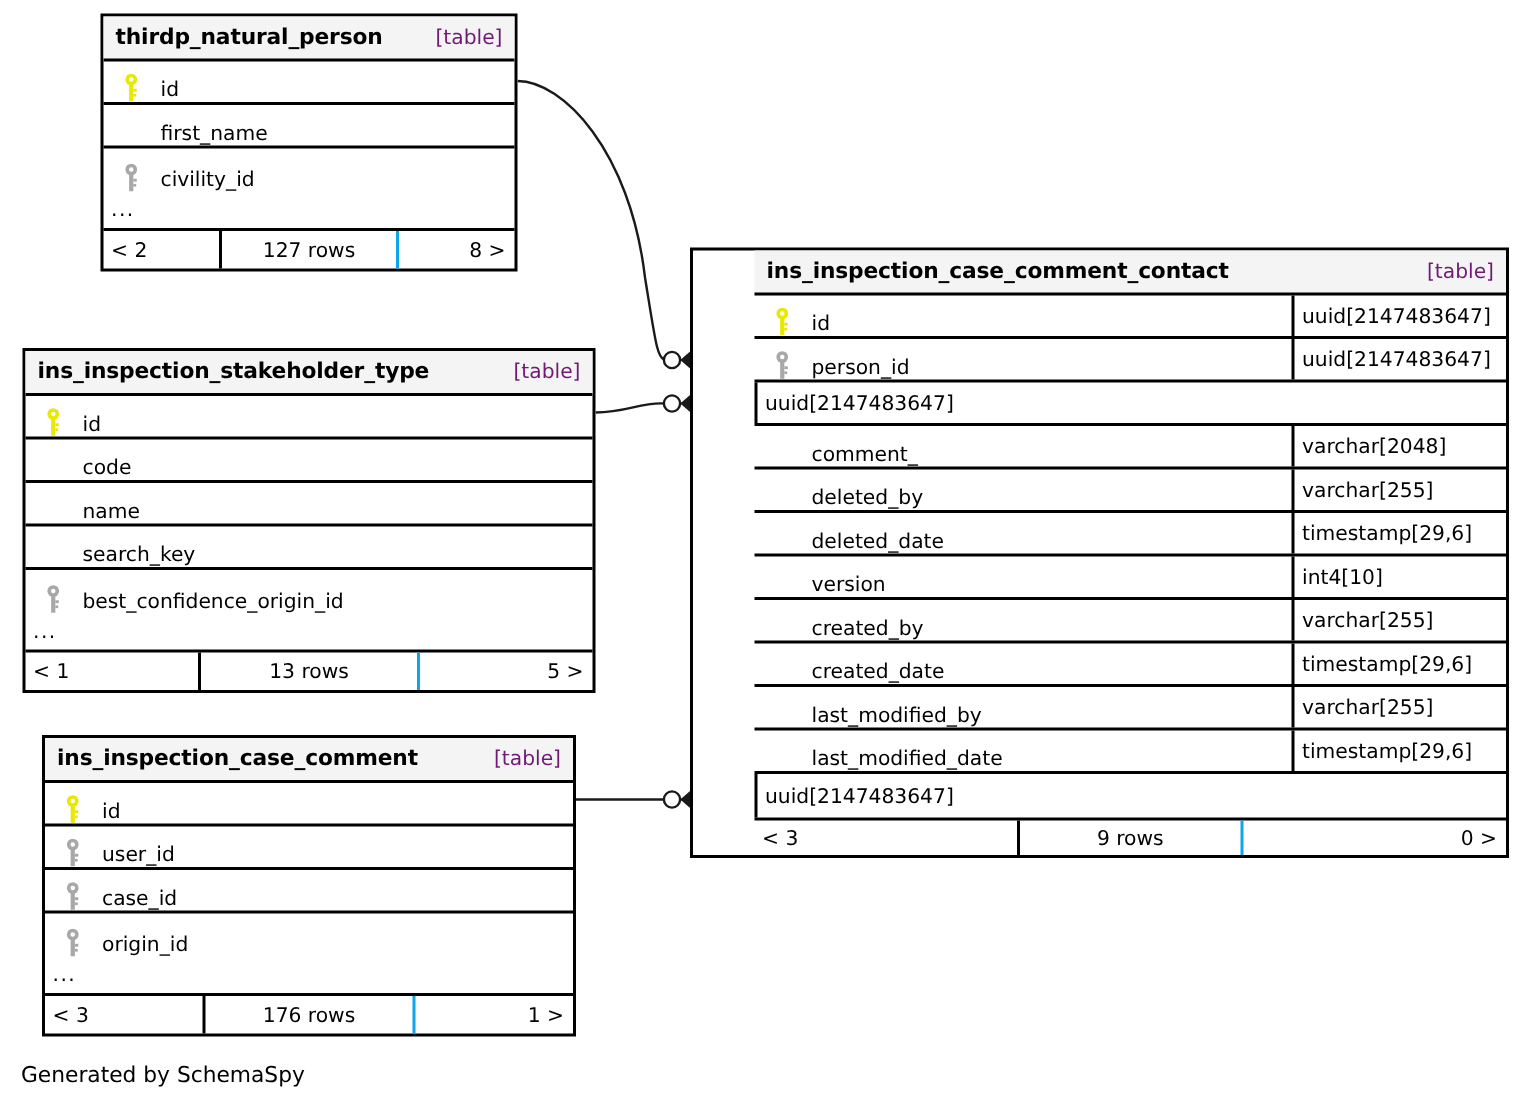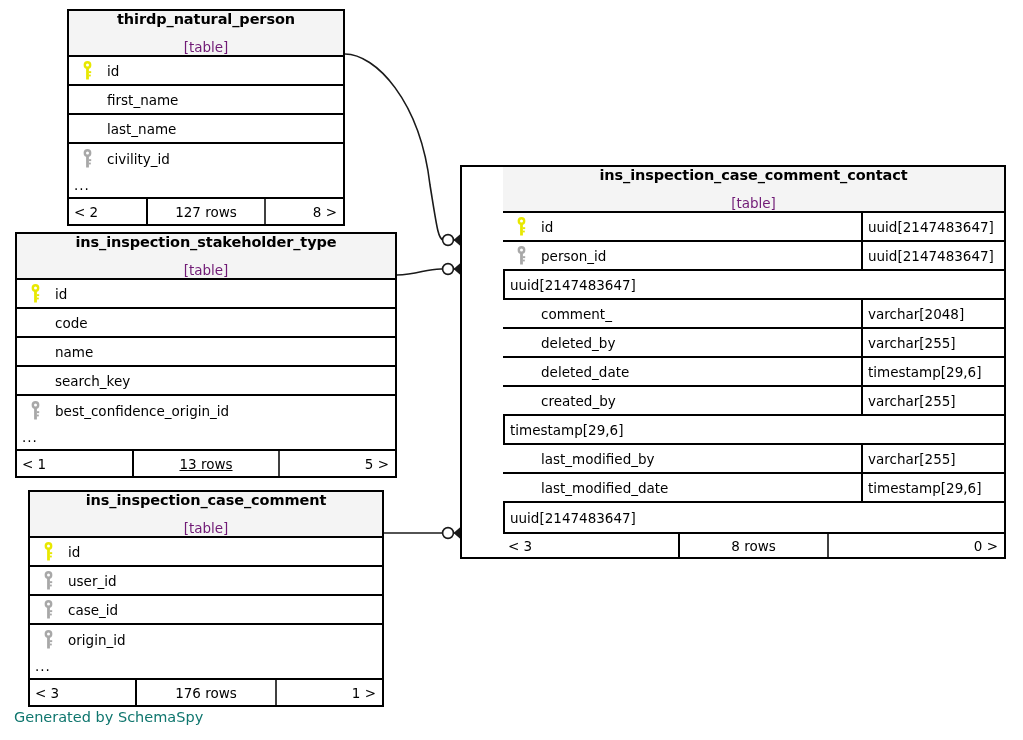--- a/index.html
+++ b/index.html
@@ -23,22 +23,21 @@
     background: #ffffff;
   }
   .tbl-head {
     display: flex;
     align-items: center;
     justify-content: space-between;
     background: #f4f4f4;
     border-bottom: 2px solid #000000;
     box-sizing: border-box;
     padding: 0 8px;
-    height: 46px;
-    flex-direction: column;
+    height: 30px;
   }
   .tbl-name {
     font-weight: bold;
     font-size: 14.5px;
     color: #000000;
     letter-spacing: -0.1px;
     white-space: nowrap;
   }
   .tbl-kind {
     font-size: 13.5px;
@@ -52,21 +51,21 @@
     align-items: stretch;
     border-bottom: 2px solid #000000;
     box-sizing: border-box;
     height: 29px;
   }
   .col-row:last-of-type { border-bottom: none; }
 
   .col-main {
     flex: 1 1 auto;
     display: flex;
-    align-items: center;
+    align-items: flex-end;
     box-sizing: border-box;
     padding-left: 8px;
     min-width: 0;
     overflow: hidden;
   }
   .col-key {
     width: 20px;
     flex: 0 0 20px;
     display: flex;
     align-items: center;
@@ -112,42 +111,42 @@
   }
   .foot-cell {
     display: flex;
     align-items: center;
     box-sizing: border-box;
     font-size: 13.5px;
     color: #000000;
     white-space: nowrap;
   }
   .foot-left   { justify-content: flex-start; padding-left: 5px; }
-  .foot-center { justify-content: center; border-left: 2px solid #000000; border-right: 2px solid #404040; }
+  .foot-center { justify-content: center; border-left: 2px solid #000000; border-right: 2px solid #0ea5e9; }
   .foot-right  { justify-content: flex-end; padding-right: 6px; }
 
   
   .key-ico { display: block; }
 
   
   #edges {
     position: absolute;
     left: 0; top: 0;
     width: 1023px;
     height: 740px;
     pointer-events: none;
   }
 
   
   .gen-caption {
     position: absolute;
     left: 14px;
     top: 709px;
     font-size: 14.5px;
-    color: #0f766e;
+    color: #000000;
     white-space: nowrap;
   }
 </style>
 </head>
 <body>
 
 <svg id="edges" viewBox="0 0 1023 740" xmlns="http://www.w3.org/2000/svg">
 
   <path d="M 345,54 C 375,54 420,100 430,185 C 437,228 438,238 443,240" fill="none" stroke="#1a1a1a" stroke-width="1.6"></path>
 
@@ -193,26 +192,20 @@
         </div>
       </div>
       <div class="col-row">
         <div class="col-main">
           <span class="col-key"></span>
           <span class="col-label">first_name</span>
         </div>
       </div>
       <div class="col-row">
         <div class="col-main">
-          <span class="col-key"></span>
-          <span class="col-label">last_name</span>
-        </div>
-      </div>
-      <div class="col-row">
-        <div class="col-main">
           <span class="col-key">
             <svg class="key-ico" width="11" height="19" viewBox="0 0 11 19" xmlns="http://www.w3.org/2000/svg">
               <circle cx="5.5" cy="4" r="3.9" fill="#a8a8a8"></circle>
               <circle cx="5.5" cy="4" r="1.5" fill="#ffffff"></circle>
               <rect x="4.1" y="6.2" width="2.8" height="12.3" fill="#a8a8a8"></rect>
               <rect x="6.9" y="10.2" width="2.3" height="1.9" fill="#a8a8a8"></rect>
               <rect x="6.9" y="13.6" width="1.9" height="1.8" fill="#a8a8a8"></rect>
             </svg>
           </span>
           <span class="col-label">civility_id</span>
@@ -276,21 +269,21 @@
               <rect x="6.9" y="13.6" width="1.9" height="1.8" fill="#a8a8a8"></rect>
             </svg>
           </span>
           <span class="col-label">best_confidence_origin_id</span>
         </div>
       </div>
     </div>
   <div class="ellipsis-row">...</div>
   <div class="tbl-foot">
     <div class="foot-cell foot-left" style="flex:0 0 115px;">&lt; 1</div>
-    <div class="foot-cell foot-center" style="flex:1 1 auto;text-decoration:underline;">13 rows</div>
+    <div class="foot-cell foot-center" style="flex:1 1 auto;">13 rows</div>
     <div class="foot-cell foot-right" style="flex:0 0 115px;">5 &gt;</div>
   </div>
 </div>
 
 <div class="tbl" style="left:28px; top:490px; width:356px;">
   <div class="tbl-head">
     <span class="tbl-name">ins_inspection_case_comment</span>
     <span class="tbl-kind">[table]</span>
   </div>
   <div>
@@ -415,25 +408,36 @@
       <div class="col-row">
         <div class="col-main">
           <span class="col-key"></span>
           <span class="col-label">deleted_date</span>
         </div>
         <div class="col-type" style="flex:0 0 143px;">timestamp[29,6]</div>
       </div>
       <div class="col-row">
         <div class="col-main">
           <span class="col-key"></span>
+          <span class="col-label">version</span>
+        </div>
+        <div class="col-type" style="flex:0 0 143px;">int4[10]</div>
+      </div>
+      <div class="col-row">
+        <div class="col-main">
+          <span class="col-key"></span>
           <span class="col-label">created_by</span>
         </div>
         <div class="col-type" style="flex:0 0 143px;">varchar[255]</div>
       </div>
       <div class="col-row">
+        <div class="col-main">
+          <span class="col-key"></span>
+          <span class="col-label">created_date</span>
+        </div>
         <div class="col-type" style="flex:0 0 143px;">timestamp[29,6]</div>
       </div>
       <div class="col-row">
         <div class="col-main">
           <span class="col-key"></span>
           <span class="col-label">last_modified_by</span>
         </div>
         <div class="col-type" style="flex:0 0 143px;">varchar[255]</div>
       </div>
       <div class="col-row">
@@ -442,18 +446,18 @@
           <span class="col-label">last_modified_date</span>
         </div>
         <div class="col-type" style="flex:0 0 143px;">timestamp[29,6]</div>
       </div>
       <div class="col-row">
         <div class="col-type" style="flex:0 0 143px;">uuid[2147483647]</div>
       </div>
     </div>
   <div class="tbl-foot" style="border-top:2px solid #000;">
     <div class="foot-cell foot-left" style="flex:0 0 175px;">&lt; 3</div>
-    <div class="foot-cell foot-center" style="flex:1 1 auto;">8 rows</div>
+    <div class="foot-cell foot-center" style="flex:1 1 auto;">9 rows</div>
     <div class="foot-cell foot-right" style="flex:0 0 175px;">0 &gt;</div>
   </div>
 </div>
 
 <div class="gen-caption">Generated by SchemaSpy</div>
 
 </body></html>

